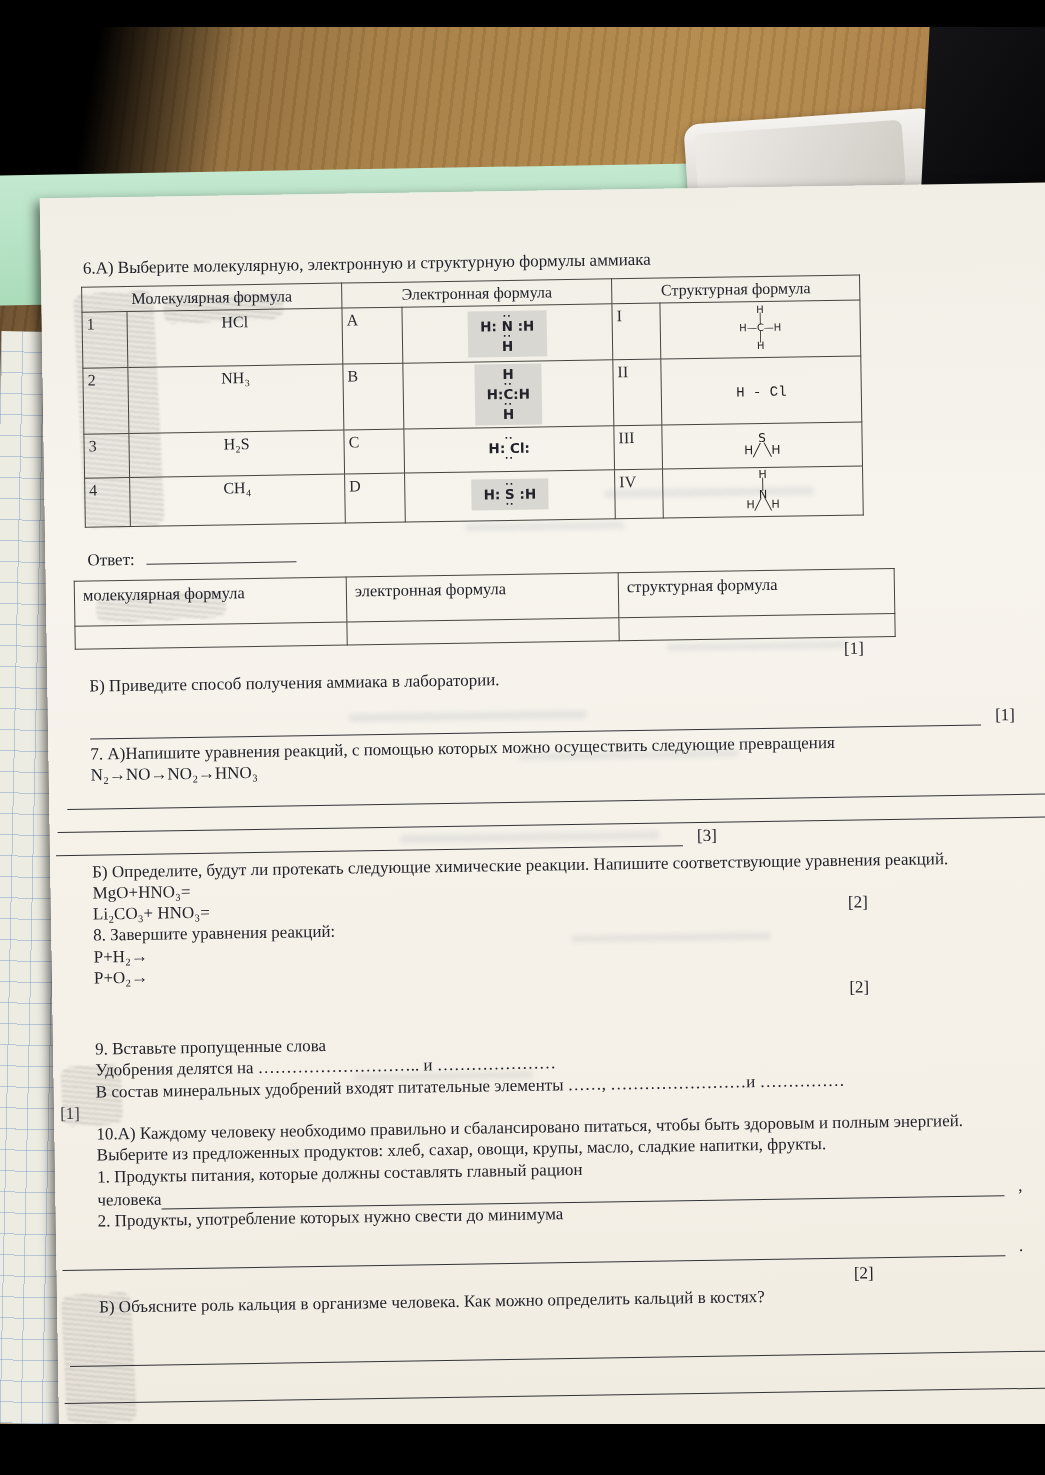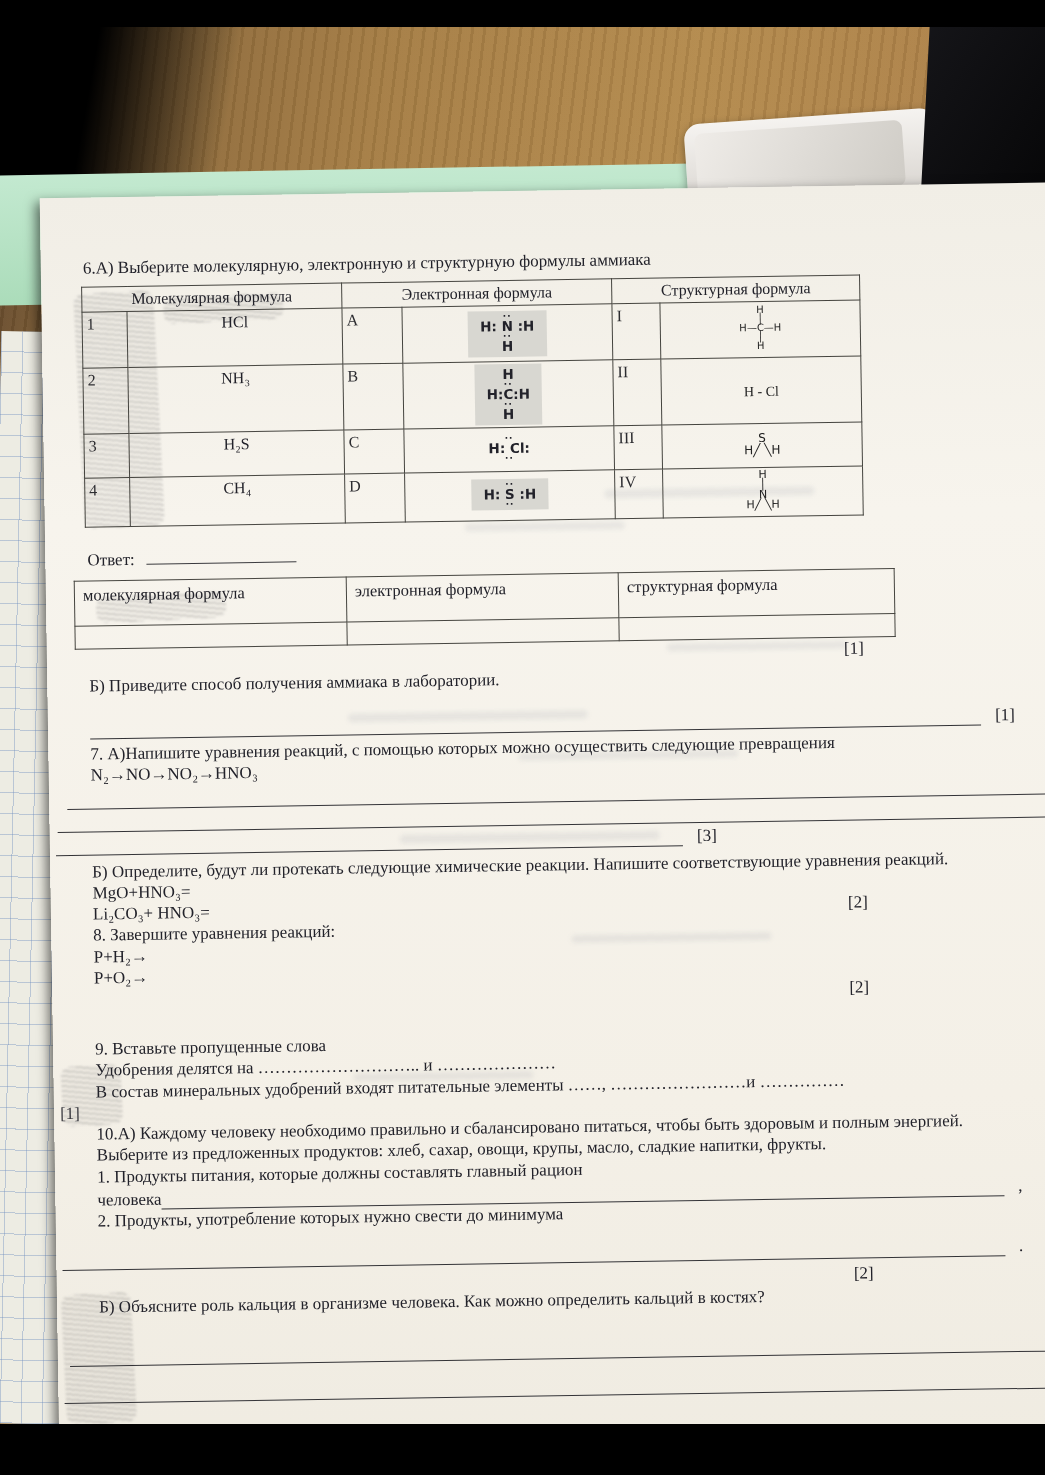--- a/index.html
+++ b/index.html
@@ -45,21 +45,21 @@
   .c-num,.c-let,.c-rom{vertical-align:top;text-align:left;font-size:16px;color:#2c2c30;}
   .c-let,.c-rom{padding-left:8px;}
   .c-mol{vertical-align:top;text-align:center;font-size:16px;}
   .c-ele,.c-str{vertical-align:middle;text-align:center;}
   .eform{display:inline-block;padding:3px 12px;font-family:"DejaVu Sans",sans-serif;}
   .eform.gray{background:#d8d7d1;}
   .el{font-size:13.5px;line-height:15px;font-weight:bold;}
   .el.dots{font-size:9px;line-height:5px;letter-spacing:1px;}
   .sform{display:inline-block;font-family:"DejaVu Sans",sans-serif;color:#222;}
   .s-cross .sl{font-size:10px;line-height:9px;}
-  .s-linear .sl{font-size:14px;line-height:16px;font-family:Liberation Serif, serif;}
+  .s-linear .sl{font-size:14px;line-height:16px;font-family:Liberation Mono, monospace;}
   .s-bent .sl{font-size:12px;line-height:12px;}
   .s-pyr .sl{font-size:11px;line-height:10px;}
 
   .answer-row{margin-top:22px;}
   .ans-underline{display:inline-block;width:150px;border-bottom:1.2px solid #3a3a3e;height:14px;margin-left:12px;}
 
   .t2{border-collapse:collapse;table-layout:fixed;width:820px;margin-left:-14px;margin-top:10px;}
   .t2 td{border:1px solid #45443f;font-size:16.5px;vertical-align:top;padding:4px 8px;}
   .t2 .hdr{height:36px;}
   .t2 .empty{height:14px;}

